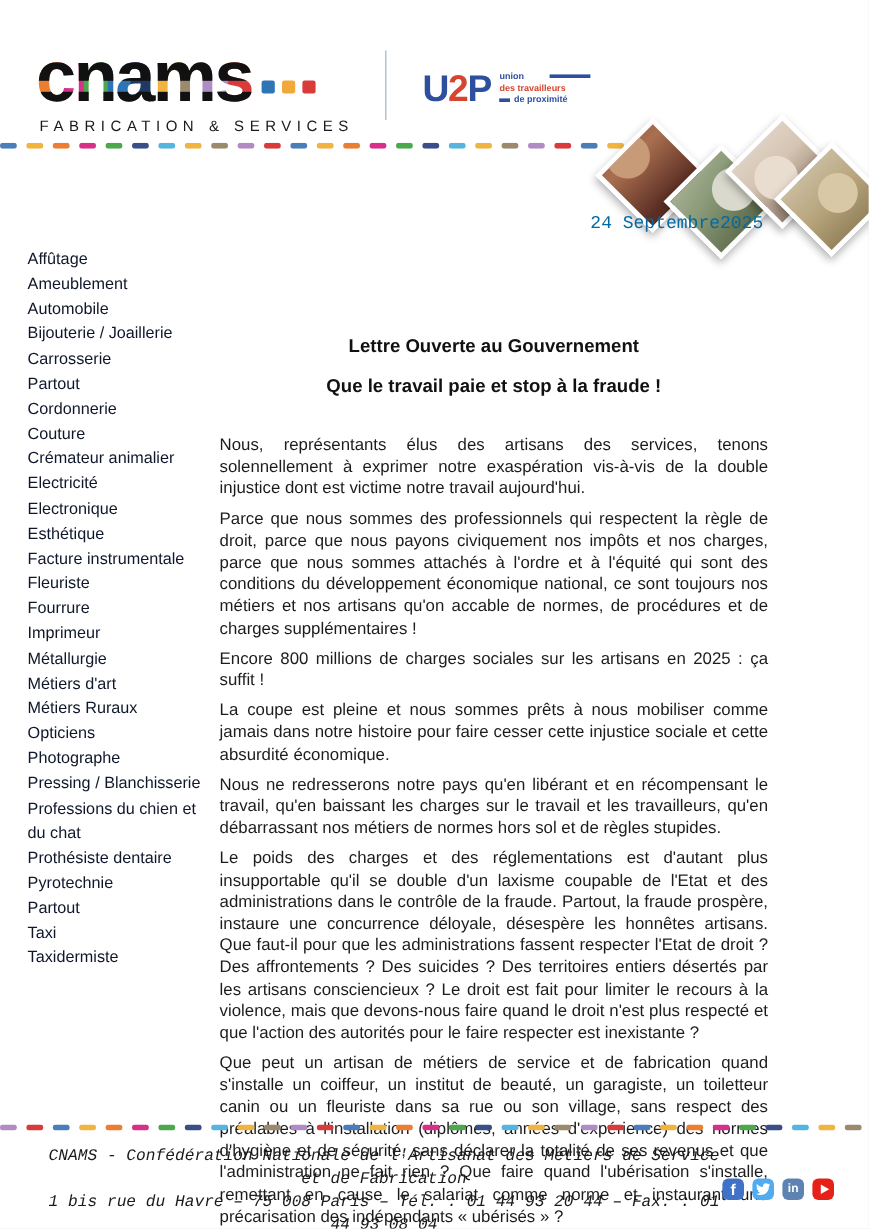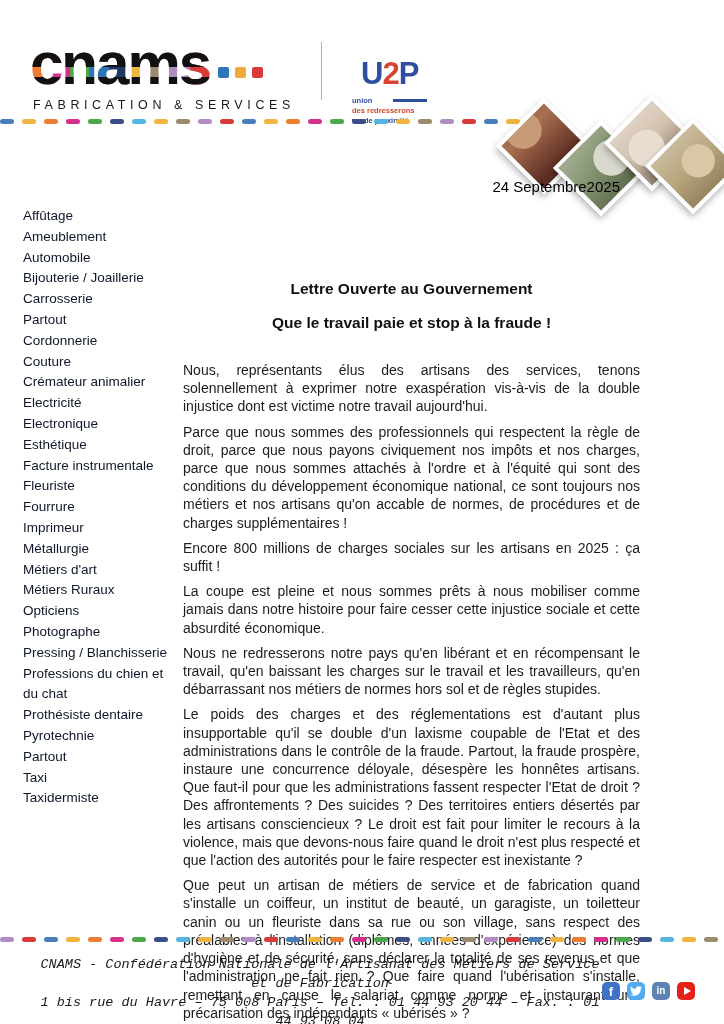--- a/index.html
+++ b/index.html
@@ -20,21 +20,21 @@
   }
   .brand-dots{display:flex;gap:6px;margin:0 0 16px 8px;}
   .brand-dots i{width:11px;height:11px;border-radius:2px;}
   .brand-dots i:nth-child(1){background:#2E75B6;}
   .brand-dots i:nth-child(2){background:#F2A93B;}
   .brand-dots i:nth-child(3){background:#D93A3A;}
   .brand-tagline{margin:4px 0 0 3px;font-size:12.5px;letter-spacing:4.6px;color:#1a1a1a;font-weight:400;}
 
   .divider-v{position:absolute;left:321px;top:42px;width:1px;height:58px;background:#9fb3c8;}
 
-  .u2p{position:absolute;left:352px;top:58px;display:flex;align-items:center;gap:7px;flex-direction:column;}
+  .u2p{position:absolute;left:352px;top:58px;display:flex;align-items:center;gap:7px;}
   .u2p-name{font-size:31px;font-weight:800;line-height:1;letter-spacing:-1px;}
   .u2p-name .u,.u2p-name .p{color:#2D4F9E;}
   .u2p-name .two{color:#D5452F;}
   .u2p-desc{font-size:7.5px;font-weight:700;line-height:1.3;}
   .u2p-desc .l1{color:#2D4F9E;display:flex;align-items:center;gap:21px;}
   .u2p-desc .l1 .bar{display:inline-block;width:34px;height:3px;background:#2D4F9E;}
   .u2p-desc .l2{color:#D5452F;}
   .u2p-desc .l3{color:#2D4F9E;display:flex;align-items:center;gap:3px;text-align:right;}
   .u2p-desc .l3 .bar{display:inline-block;width:9px;height:3px;background:#2D4F9E;}
 
@@ -54,22 +54,22 @@
               linear-gradient(120deg,#c9c9b9 0%,#8d9c7a 40%,#5a6848 75%,#3b4a32 100%);}
   .ph-hair{background:radial-gradient(circle at 45% 55%,#e9ddd0 0 22%,transparent 23%),
            linear-gradient(135deg,#f0e9e1 0%,#d5c4b2 45%,#8d7a69 75%,#3e3833 100%);}
   .ph-dog{background:radial-gradient(circle at 55% 45%,#d8c8a5 0 20%,transparent 21%),
           linear-gradient(135deg,#e2dac9 0%,#b8a57e 50%,#86754f 80%,#574a36 100%);}
   #ph1{left:510px;top:112px;}
   #ph2{left:567px;top:134px;}
   #ph3{left:618px;top:109px;}
   #ph4{left:659px;top:132px;}
 
-  .date{position:absolute;left:450px;top:178px;width:170px;text-align:right;
-        font-size:15px;color:#000000;}
+  .date{position:absolute;left:466px;top:178px;width:170px;text-align:right;
+        font-size:15px;color:#0369a1;font-family:Liberation Mono, monospace;}
 
   
   .sidebar{position:absolute;left:23px;top:206px;width:153px;
            font-size:13.5px;line-height:20.8px;color:#0f172a;}
   .sidebar div{margin:0;}
 
   
   .main{position:absolute;left:183px;top:274px;width:457px;}
   .title,.subtitle{text-align:center;font-weight:700;font-size:15.5px;color:#111;}
   .title{margin:6px 0 16px;}
@@ -108,21 +108,21 @@
 
   <div class="divider-v"></div>
 
   <div class="u2p">
     <div class="u2p-name"><span class="u">U</span><span class="two">2</span><span class="p">P</span></div>
     <div class="u2p-desc">
       <div class="l1">
           <span>union</span>
           <i class="bar"></i>
         </div>
-      <div class="l2"><span>des redresserons</span></div>
+      <div class="l2"><span>des travailleurs</span></div>
       <div class="l3">
           <i class="bar"></i>
           <span>de proximité</span>
         </div>
     </div>
   </div>
 
   <div class="dash-line dash-top">
       <i style="background: rgb(74, 126, 187);"></i>
       <i style="background: rgb(242, 180, 64);"></i>

